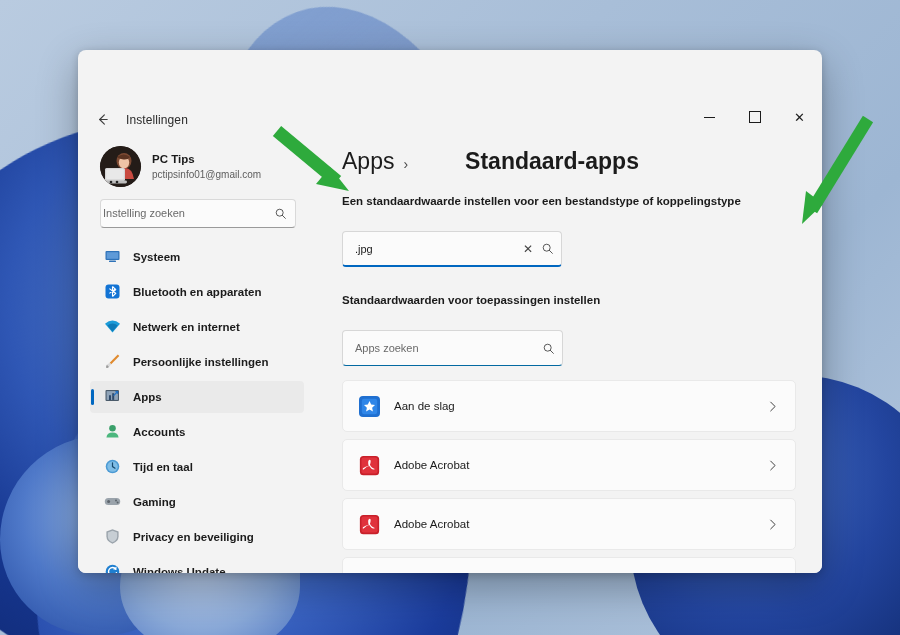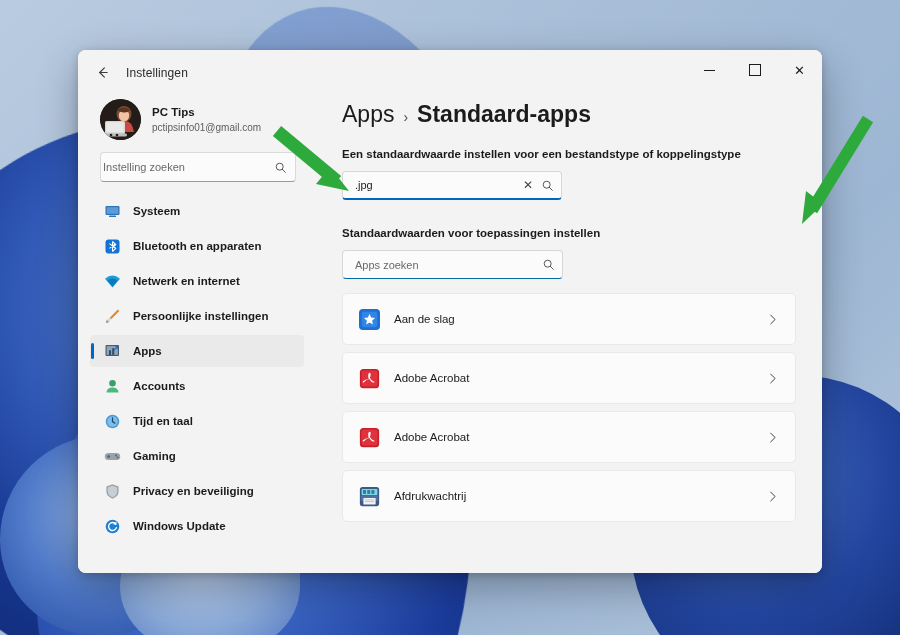--- a/index.html
+++ b/index.html
@@ -79,20 +79,21 @@
   }
 
   
   .titlebar {
     height: 45px;
     flex: 0 0 45px;
     display: flex;
     align-items: center;
     background: #f3f3f3;
     position: relative;
+    margin-top: 47px;
   }
   .back-btn {
     width: 30px; height: 30px;
     margin-left: 9px;
     display: flex; align-items: center; justify-content: center;
     border-radius: 4px;
     color: #4a4a4a;
     font-size: 15px;
     cursor: pointer;
   }
@@ -250,31 +251,32 @@
     cursor: pointer;
   }
   .crumb-sep {
     font-size: 14px;
     color: #4a4a4a;
   }
   .crumb-current {
     font-size: 23px;
     color: #1b1b1b;
     font-weight: bold;
+    margin-left: 48px;
   }
   .section-label {
     font-size: 11.5px;
     font-weight: bold;
     color: #1b1b1b;
     margin-top: 20px;
   }
   .field-search {
-    margin-top: 11px;
+    margin-top: 24px;
     width: 220px;
-    height: 29px;
+    height: 36px;
     background: #fbfbfb;
     border: 1px solid #d7d7d7;
     border-bottom: 2px solid #0067c0;
     border-radius: 4px;
     display: flex;
     align-items: center;
     padding: 0 7px 0 10px;
     box-sizing: border-box;
   }
   .field-search.plain {

